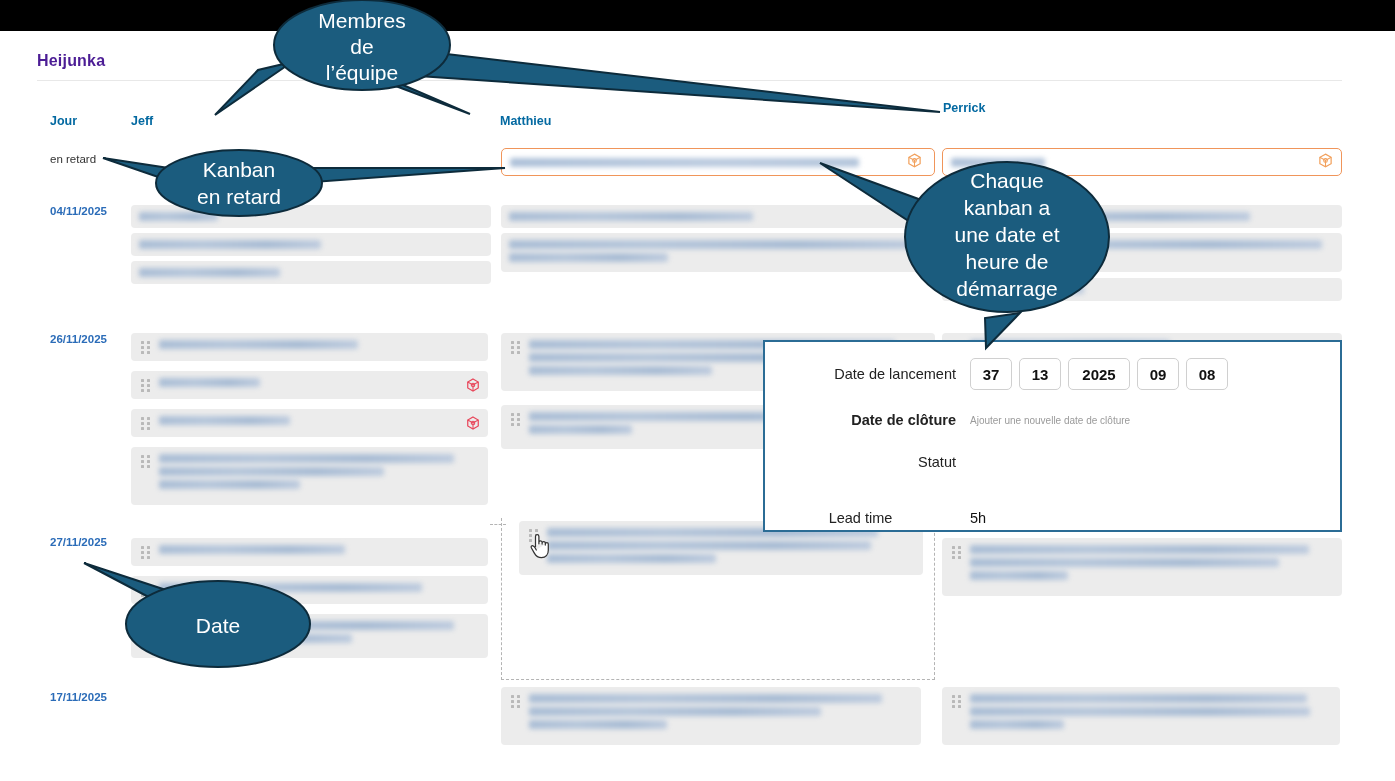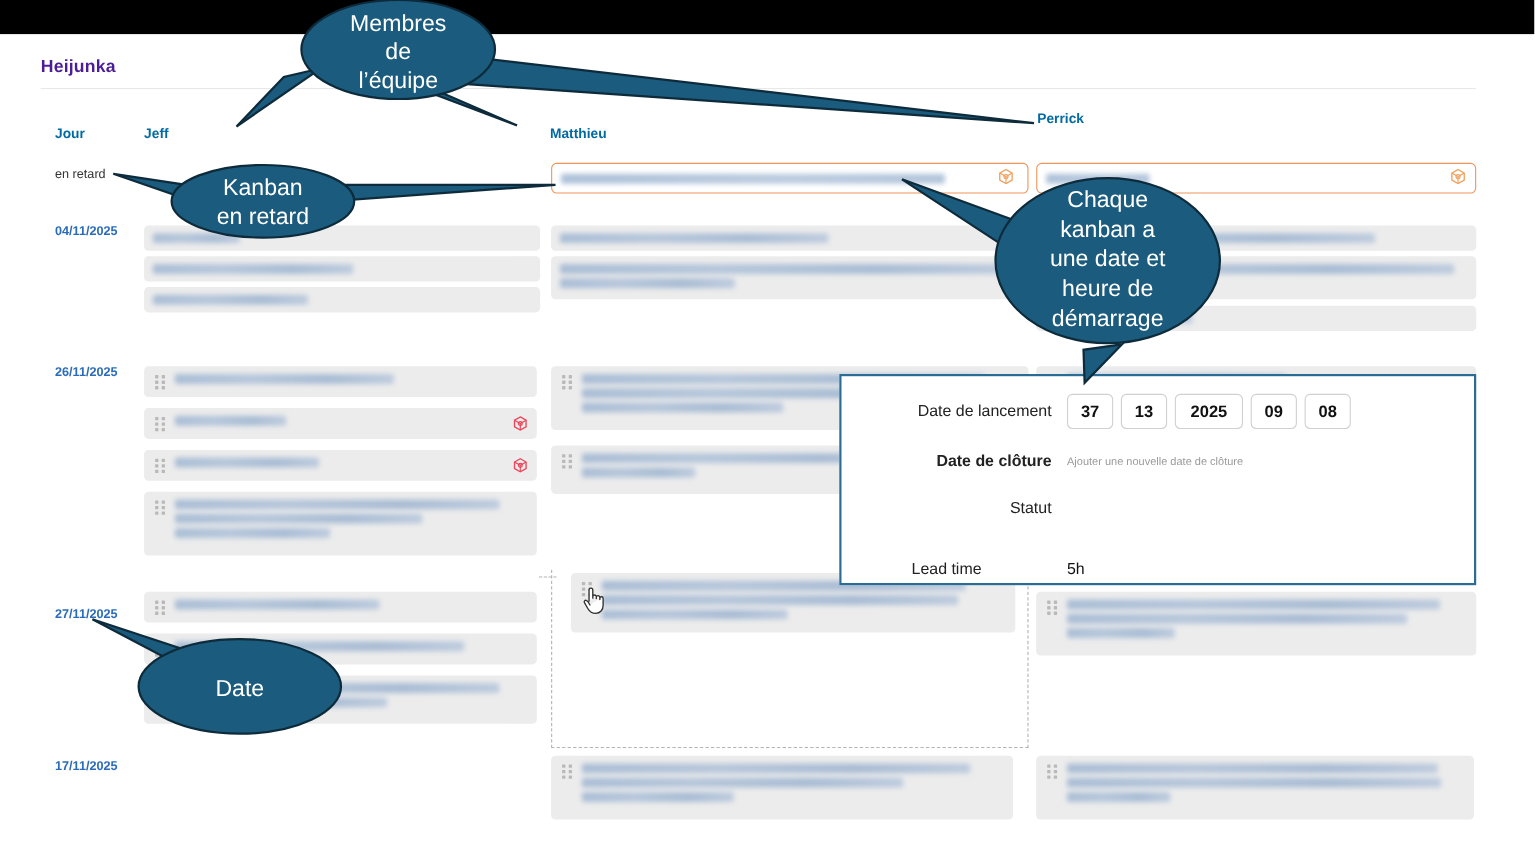--- a/index.html
+++ b/index.html
@@ -146,21 +146,21 @@
   <div class="board">
 
     <div class="col-head day" style="left:50px;  top:14px;">Jour</div>
     <div class="col-head member" style="left:131px; top:14px;">Jeff</div>
     <div class="col-head member" style="left:500px; top:14px;">Matthieu</div>
     <div class="col-head member" style="left:943px; top:1px;">Perrick</div>
 
     <div class="row-late" style="left:50px; top:53px;">en retard</div>
     <div class="row-date" style="left:50px; top:105px;">04/11/2025</div>
     <div class="row-date" style="left:50px; top:233px;">26/11/2025</div>
-    <div class="row-date" style="left:50px; top:453px;">27/11/2025</div>
+    <div class="row-date" style="left:50px; top:436px;">27/11/2025</div>
     <div class="row-date" style="left:50px; top:591px;">17/11/2025</div>
 
     <div class="card late" style="left:501px; top:48px; width:434px; height:28px;">
       <div class="blur-text">
           <span style="width:88%"></span>
         </div>
       <div class="tag-icon ms-auto">
         <svg width="15" height="15" viewBox="0 0 16 16">
             <path d="M8 1.2 14 4.6v6.8L8 14.8 2 11.4V4.6z" fill="none" stroke="#f2a05c" stroke-width="1.3"></path>
             <path d="M2 4.6 8 8l6-3.4M8 8v6.8" fill="none" stroke="#f2a05c" stroke-width="1.1"></path>

